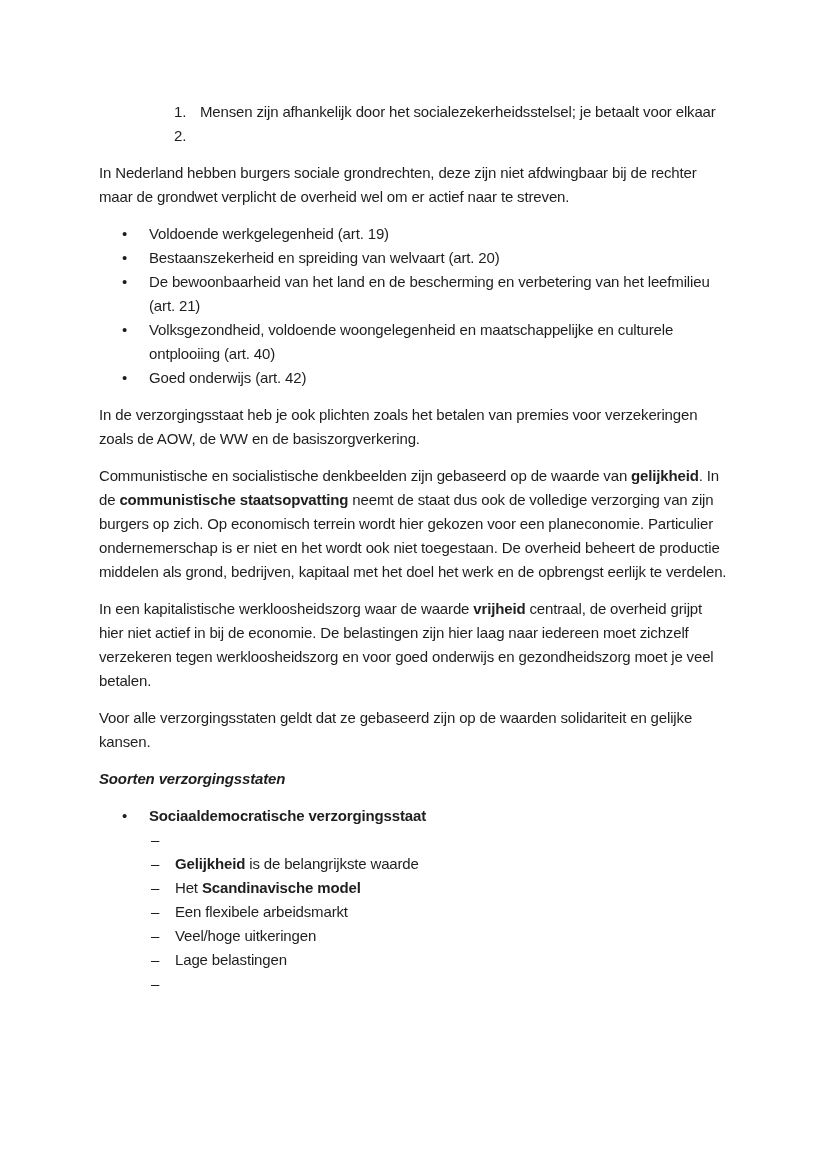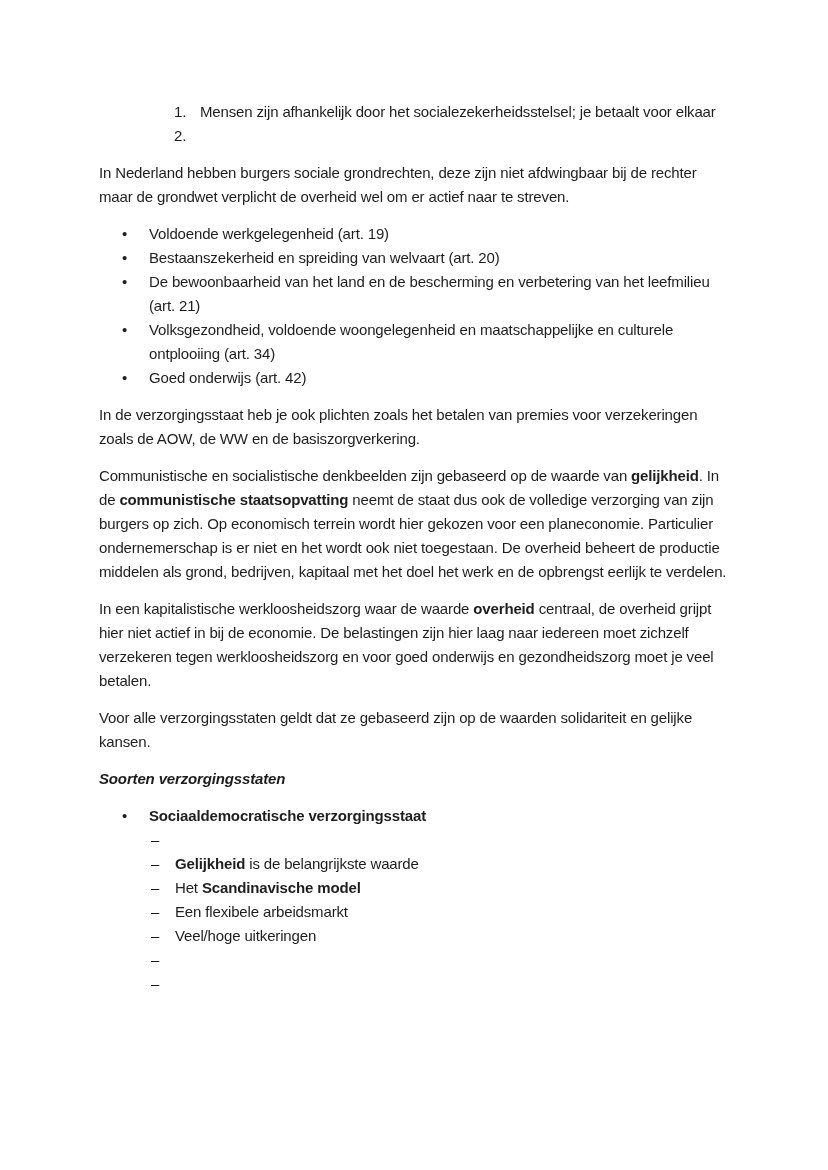--- a/index.html
+++ b/index.html
@@ -58,33 +58,33 @@
     <div class="row">
       <span class="marker m-bullet">•</span>
       <span class="itext"><span>Bestaanszekerheid en spreiding van welvaart (art. 20)</span></span>
     </div>
     <div class="row">
       <span class="marker m-bullet">•</span>
       <span class="itext"><span>De bewoonbaarheid van het land en de bescherming en verbetering van het leefmilieu (art. 21)</span></span>
     </div>
     <div class="row">
       <span class="marker m-bullet">•</span>
-      <span class="itext"><span>Volksgezondheid, voldoende woongelegenheid en maatschappelijke en culturele ontplooiing (art. 34)</span></span>
+      <span class="itext"><span>Volksgezondheid, voldoende woongelegenheid en maatschappelijke en culturele ontplooiing (art. 40)</span></span>
     </div>
     <div class="row">
       <span class="marker m-bullet">•</span>
       <span class="itext"><span>Goed onderwijs (art. 42)</span></span>
     </div>
   </div>
 
   <p class="block"><span>In de verzorgingsstaat heb je ook plichten zoals het betalen van premies voor verzekeringen zoals de AOW, de WW en de basiszorgverkering.</span></p>
 
   <p class="block"><span>Communistische en socialistische denkbeelden zijn gebaseerd op de waarde van </span><span class="b">gelijkheid</span><span>. In de </span><span class="b">communistische staatsopvatting</span><span> neemt de staat dus ook de volledige verzorging van zijn burgers op zich. Op economisch terrein wordt hier gekozen voor een planeconomie. Particulier ondernemerschap is er niet en het wordt ook niet toegestaan. De overheid beheert de productie middelen als grond, bedrijven, kapitaal met het doel het werk en de opbrengst eerlijk te verdelen.</span></p>
 
-  <p class="block"><span>In een kapitalistische werkloosheidszorg waar de waarde </span><span class="b">overheid</span><span> centraal, de overheid grijpt hier niet actief in bij de economie. De belastingen zijn hier laag naar iedereen moet zichzelf verzekeren tegen werkloosheidszorg en voor goed onderwijs en gezondheidszorg moet je veel betalen.</span></p>
+  <p class="block"><span>In een kapitalistische werkloosheidszorg waar de waarde </span><span class="b">vrijheid</span><span> centraal, de overheid grijpt hier niet actief in bij de economie. De belastingen zijn hier laag naar iedereen moet zichzelf verzekeren tegen werkloosheidszorg en voor goed onderwijs en gezondheidszorg moet je veel betalen.</span></p>
 
   <p class="block"><span>Voor alle verzorgingsstaten geldt dat ze gebaseerd zijn op de waarden solidariteit en gelijke kansen.</span></p>
 
   <p class="block section-heading">Soorten verzorgingsstaten</p>
 
   <div class="block">
     <div class="row">
       <span class="marker m-bullet">•</span>
       <span class="itext"><span class="b">Sociaaldemocratische verzorgingsstaat</span></span>
     </div>
@@ -103,20 +103,21 @@
       <div class="row">
         <span class="marker m-dash">–</span>
         <span class="itext"><span>Een flexibele arbeidsmarkt</span></span>
       </div>
       <div class="row">
         <span class="marker m-dash">–</span>
         <span class="itext"><span>Veel/hoge uitkeringen</span></span>
       </div>
       <div class="row">
         <span class="marker m-dash">–</span>
+        <span class="itext"><span>Lage belastingen</span></span>
       </div>
       <div class="row">
         <span class="marker m-dash">–</span>
       </div>
     </div>
   </div>
 
 </div>
 
 </body></html>

